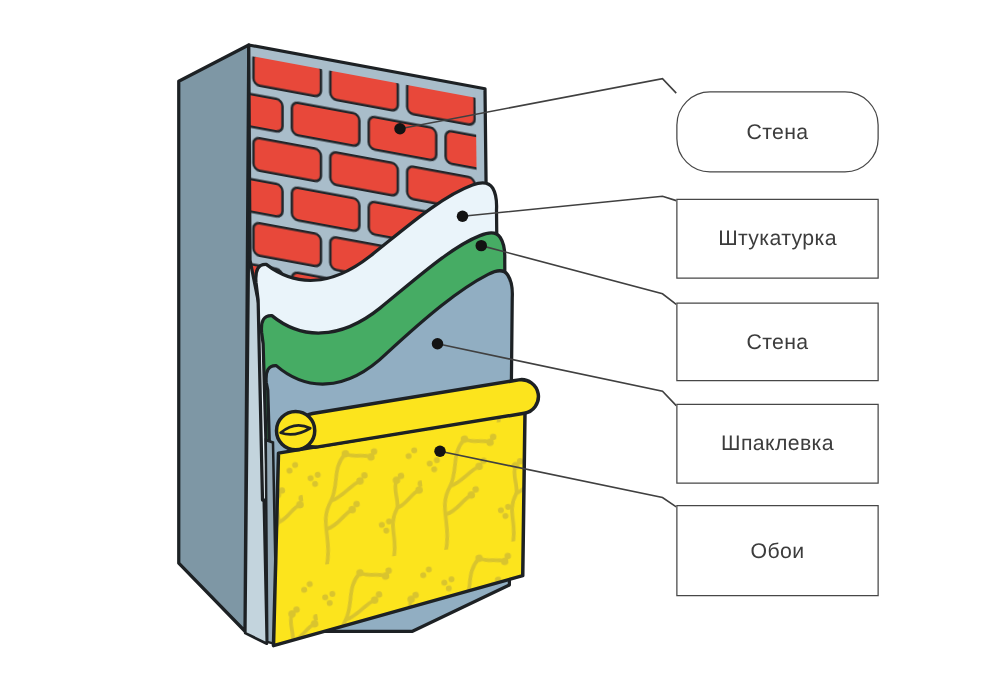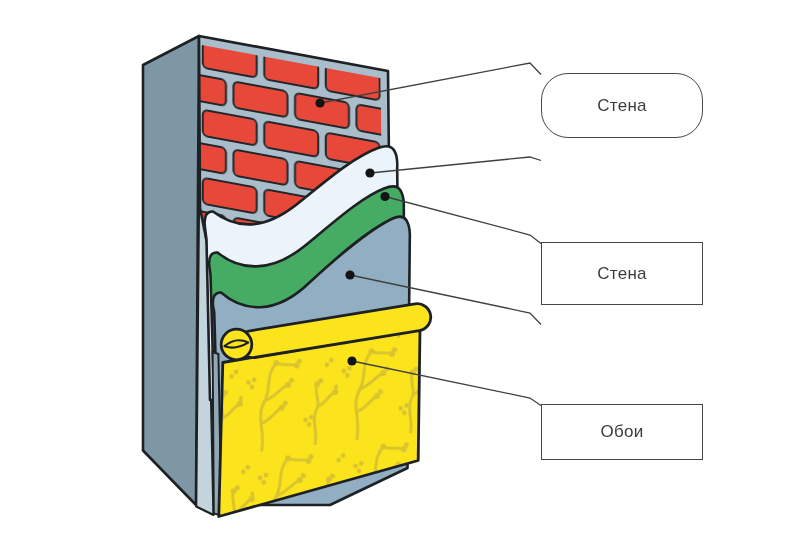--- a/index.html
+++ b/index.html
@@ -7,21 +7,21 @@
          font-family:"Liberation Sans", sans-serif;}
   #artwork{position:absolute;left:0;top:0;}
   .label-box{position:absolute;left:541px;width:162px;background:#ffffff;
              border:1.5px solid #474747;box-sizing:border-box;
              display:flex;align-items:center;justify-content:center;}
   .label-box span{font-size:17px;color:#3c3c3c;letter-spacing:0.3px;}
   .b1{top:73px;height:65px;border-radius:27px;}
   .b2{top:159px;height:64px;}
   .b3{top:242px;height:63px;}
   .b4{top:323px;height:64px;}
-  .b5{top:404px;height:56px;}
+  .b5{top:404px;height:73px;}
 </style>
 </head>
 <body>
 
 <div id="stage">
 
   <svg id="artwork" width="800" height="560" viewBox="0 0 800 560">
     <defs>
       <pattern id="brickPat" width="61.5" height="68" patternUnits="userSpaceOnUse" patternTransform="translate(199,36) skewY(10.5)">
         <rect x="3.75" y="5" width="54" height="26" rx="5" stroke="#22262a" stroke-width="2" fill="#e8483a"></rect>
@@ -119,20 +119,26 @@
       <circle cx="370" cy="173" r="4.6"></circle>
       <circle cx="385" cy="196.5" r="4.6"></circle>
       <circle cx="350" cy="275" r="4.6"></circle>
       <circle cx="352" cy="361" r="4.6"></circle>
     </g>
   </svg>
 
   <div class="label-box b1">
     <span>Стена</span>
   </div>
+  <div class="label-box b2">
+    <span>Штукатурка</span>
+  </div>
   <div class="label-box b3">
     <span>Стена</span>
+  </div>
+  <div class="label-box b4">
+    <span>Шпаклевка</span>
   </div>
   <div class="label-box b5">
     <span>Обои</span>
   </div>
 
 </div>
 
 </body></html>

